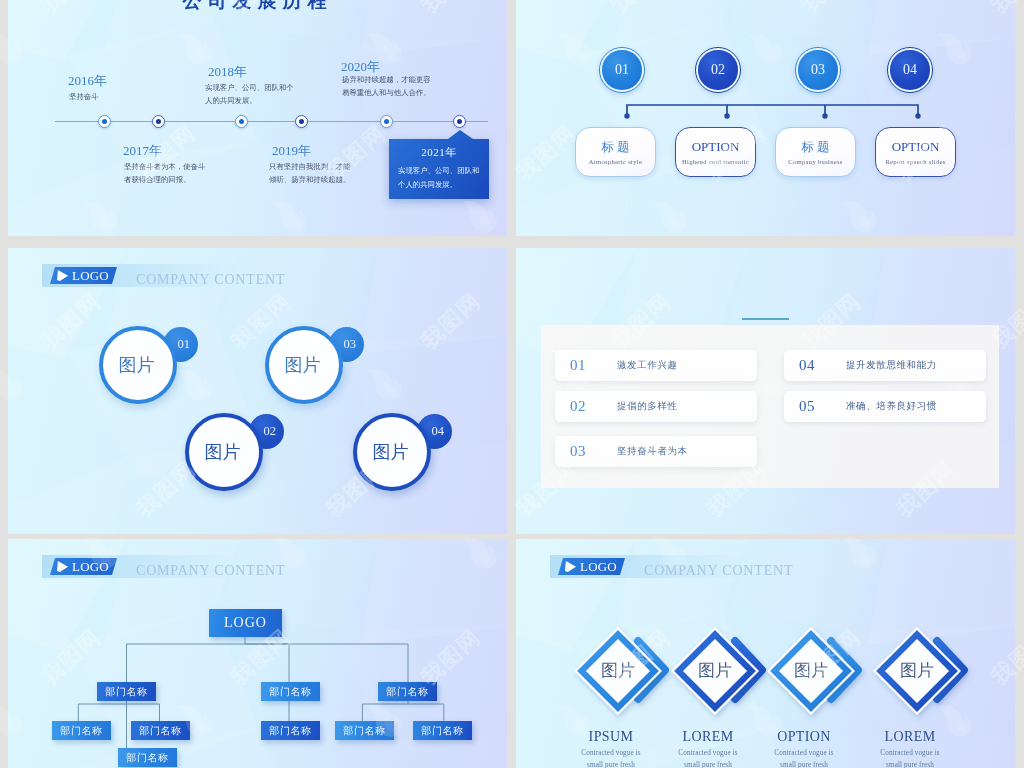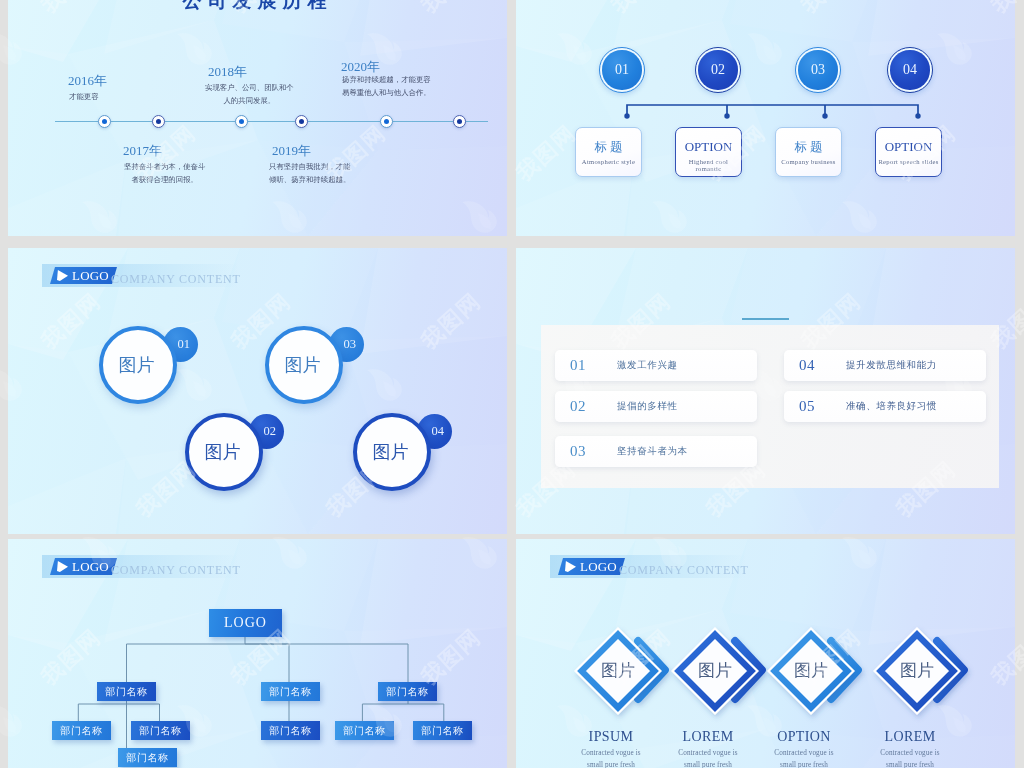--- a/index.html
+++ b/index.html
@@ -28,64 +28,64 @@
   .s1-sub{position:absolute;left:0;top:62px;width:100%;text-align:center;
     font-family:"Liberation Serif",serif;font-size:9.5px;letter-spacing:0.7px;color:#4a6a96;}
   .s1-line{position:absolute;left:47px;top:171px;width:433px;height:1px;background:#6fb3d8;}
   .s1-dot{position:absolute;width:13px;height:13px;border-radius:50%;background:#fff;
     border:1.4px solid #5e9bd0;box-sizing:border-box;top:165px;
     box-shadow:0 1px 3px rgba(40,80,160,.22);}
   .s1-dot i{position:absolute;left:50%;top:50%;width:5px;height:5px;margin:-2.5px 0 0 -2.5px;border-radius:50%;background:#1368d6;}
   .s1-dot.dark{border-color:#4c63b2;}
   .s1-dot.dark i{background:#15399e;}
   .s1-y{position:absolute;font-family:"Liberation Serif",serif;font-size:13px;color:#3b7fc4;white-space:nowrap;}
-  .s1-t{position:absolute;font-size:7.4px;line-height:1.7;color:#46516e;white-space:pre;text-align:center;}
+  .s1-t{position:absolute;font-size:7.4px;line-height:1.7;color:#46516e;white-space:pre;}
   .s1-card{position:absolute;left:381px;top:189px;width:100px;height:60px;
     background:linear-gradient(128deg,#2a6fd6 0%,#1f5bc8 55%,#1b49bd 100%);
     box-shadow:0 3px 9px rgba(30,70,160,.32);}
   .s1-card .notch{position:absolute;left:59px;top:-9px;width:0;height:0;
     border-left:12px solid transparent;border-right:13px solid transparent;border-bottom:9px solid #2160cb;}
   .s1-card .cy{position:absolute;left:0;top:6px;width:100%;text-align:center;
     font-family:"Liberation Serif",serif;font-size:11px;color:#f2f6ff;letter-spacing:.5px;}
   .s1-card .ct{position:absolute;left:9px;top:25px;width:88px;font-size:7.4px;line-height:1.85;color:#eaf1ff;white-space:pre;}
 
   
   .s2-circ{position:absolute;width:46px;height:46px;border-radius:50%;box-sizing:border-box;
     border:1.8px solid #2f87e0;background:#eef9ff;
     box-shadow:0 2px 5px rgba(40,110,200,.22);}
   .s2-circ .fill{position:absolute;left:2.4px;top:2.4px;right:2.4px;bottom:2.4px;border-radius:50%;
     background:radial-gradient(circle at 36% 30%,#3b95e8 0%,#2180dd 55%,#1b6fd0 100%);
     display:flex;align-items:center;justify-content:center;
     font-family:"Liberation Serif",serif;font-size:14px;color:#eaf4ff;}
   .s2-circ.dk{border-color:#1c3fa5;}
   .s2-circ.dk .fill{background:radial-gradient(circle at 36% 30%,#2f62d8 0%,#1f48c2 55%,#1a3cb4 100%);}
   .s2-conn{position:absolute;left:0;top:0;width:499px;height:286px;}
-  .s2-card{position:absolute;width:67px;height:50px;border-radius:7px;
+  .s2-card{position:absolute;width:81px;height:50px;border-radius:15px;
     background:linear-gradient(160deg,#ffffff 0%,#fdfdff 60%,#f5f6ff 100%);
     border:1px solid #a8cbf0;box-shadow:0 2px 5px rgba(60,100,180,.16);box-sizing:border-box;}
   .s2-card.dk{border-color:#3352b6;}
   .s2-card .t{position:absolute;left:0;top:11px;width:100%;text-align:center;
     font-family:"Liberation Serif",serif;font-size:13px;color:#2a4fae;}
   .s2-card .t.cn{letter-spacing:3px;text-indent:3px;color:#3a7fc8;font-size:12.5px;}
   .s2-card .s{position:absolute;left:0;top:30px;width:100%;text-align:center;
     font-family:"Liberation Serif",serif;font-size:6.6px;color:#5c6b8d;letter-spacing:.3px;}
 
   
   .lbar{position:absolute;left:34px;top:16px;width:195px;height:23px;
     background:linear-gradient(90deg,rgba(160,212,244,.70) 0%,rgba(176,220,247,.50) 50%,rgba(204,232,251,.04) 100%);}
   .lbadge{position:absolute;left:42px;top:19px;width:67px;height:17px;
     background:linear-gradient(110deg,#2f82e2 0%,#1f63cf 100%);
     clip-path:polygon(5px 0,67px 0,62px 17px,0 17px);
     box-shadow:0 1px 2px rgba(40,90,180,.3);}
   .lbadge .play{position:absolute;left:7px;top:3px;width:11px;height:11px;
     background:#fff;clip-path:polygon(8% 0,100% 52%,26% 100%,0 92%);}
   .lbadge .ltx{position:absolute;left:22px;top:0px;font-family:"Liberation Serif",serif;
     font-size:13px;color:#fff;letter-spacing:.2px;line-height:17px;}
-  .lsub{position:absolute;left:103px;top:23.5px;font-family:"Liberation Serif",serif;
-    font-size:12px;letter-spacing:.82px;color:#a5c5e3;}
+  .lsub{position:absolute;left:128px;top:23.5px;font-family:"Liberation Serif",serif;
+    font-size:14px;letter-spacing:.82px;color:#a5c5e3;}
 
   
   .s3-badge{position:absolute;width:35px;height:35px;border-radius:50%;
     background:radial-gradient(circle at 35% 30%,#3d92e6 0%,#2a80dd 60%,#1f74d4 100%);
     display:flex;align-items:center;justify-content:flex-end;padding-right:8px;box-sizing:border-box;
     font-family:"Liberation Serif",serif;font-size:12.5px;color:#e8f2ff;}
   .s3-badge.dk{background:radial-gradient(circle at 35% 30%,#2f66d8 0%,#1f4fc4 60%,#1a45b8 100%);}
   .s3-circ{position:absolute;width:78px;height:78px;border-radius:50%;box-sizing:border-box;
     border:4px solid #2f86e1;background:#fdfeff;
     display:flex;align-items:center;justify-content:center;text-indent:-3px;
@@ -163,38 +163,44 @@
         <i></i>
       </div>
     <div class="s1-dot" style="left:372px">
         <i></i>
       </div>
     <div class="s1-dot dark" style="left:445px">
         <i></i>
       </div>
 
     <div class="s1-y" style="left:60px;top:122px">2016年</div>
-    <div class="s1-t" style="left:61px;top:141px">才能更容</div>
+    <div class="s1-t" style="left:61px;top:141px">坚持奋斗</div>
 
     <div class="s1-y" style="left:115px;top:192px">2017年</div>
     <div class="s1-t" style="left:116px;top:211px">坚持奋斗者为本，使奋斗
 者获得合理的回报。</div>
 
     <div class="s1-y" style="left:200px;top:113px">2018年</div>
     <div class="s1-t" style="left:197px;top:132px">实现客户、公司、团队和个
 人的共同发展。</div>
 
     <div class="s1-y" style="left:264px;top:192px">2019年</div>
     <div class="s1-t" style="left:261px;top:211px">只有坚持自我批判，才能
 倾听、扬弃和持续超越。</div>
 
     <div class="s1-y" style="left:333px;top:108px">2020年</div>
     <div class="s1-t" style="left:334px;top:124px">扬弃和持续超越，才能更容
 易尊重他人和与他人合作。</div>
 
+    <div class="s1-card">
+      <div class="notch"></div>
+      <div class="cy">2021年</div>
+      <div class="ct">实现客户、公司、团队和
+个人的共同发展。</div>
+    </div>
   </div>
   <div class="slide" id="s2">
       <svg class="bgp" viewBox="0 0 499 286">
         <path d="M0,0 L120,0 L55,112 L0,96 Z" fill="#ffffff" opacity="0.16"></path>
         <path d="M120,0 L232,0 L206,70 L96,104 Z" fill="#ffffff" opacity="0.1"></path>
         <path d="M0,96 L60,104 L118,210 L0,258 Z" fill="#ffffff" opacity="0.07"></path>
         <path d="M60,104 L206,70 L250,190 L130,232 Z" fill="#ffffff" opacity="0.12"></path>
         <path d="M232,0 L370,0 L336,92 L214,74 Z" fill="#ffffff" opacity="0.06"></path>
         <path d="M370,0 L499,0 L499,88 L352,106 Z" fill="#ffffff" opacity="0.09"></path>
         <path d="M336,92 L499,88 L499,196 L370,200 Z" fill="#ffffff" opacity="0.05"></path>

